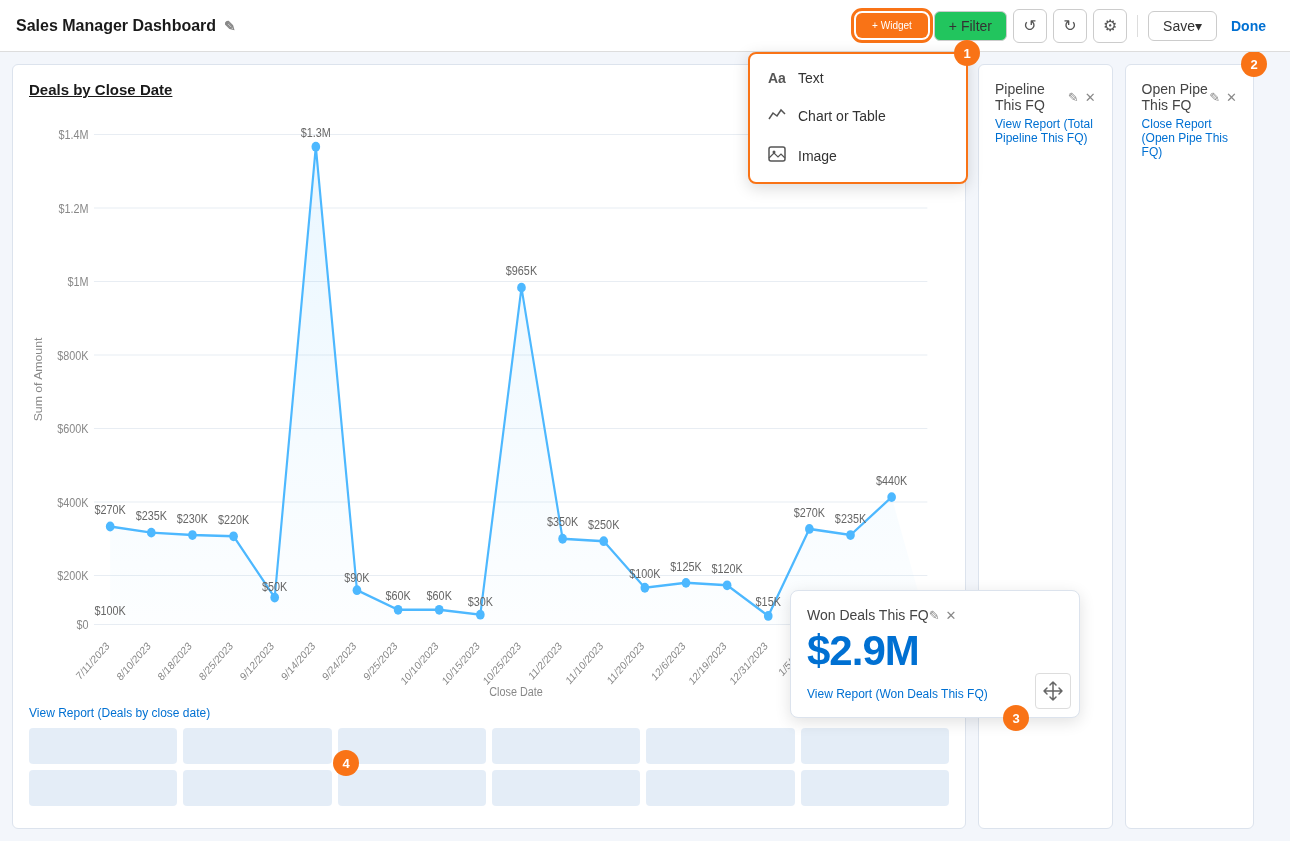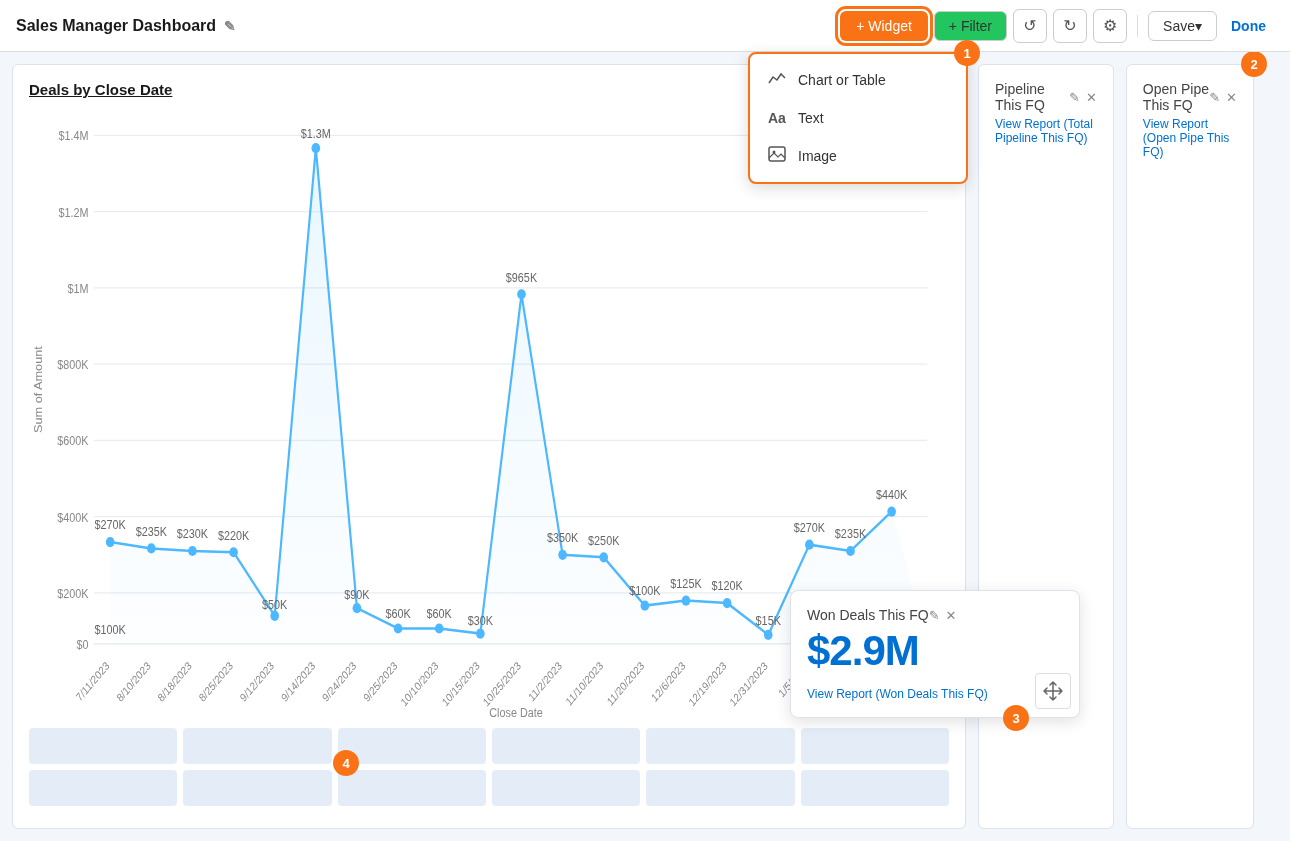--- a/index.html
+++ b/index.html
@@ -8,21 +8,21 @@
     
     .header {
       display: flex; align-items: center; padding: 0 16px;
       height: 52px; background: #fff; border-bottom: 1px solid #ddd;
       position: relative; z-index: 100;
     }
     .header-title { font-size: 16px; font-weight: 600; color: #1a1a1a; flex: 1; display: flex; align-items: center; gap: 8px; }
     .header-actions { display: flex; align-items: center; gap: 6px; }
     .btn-widget {
       background: #f97316; color: #fff; border: none; border-radius: 6px;
-      padding: 7px 16px; font-size: 14px; font-weight: 500; cursor: pointer;
+      padding: 7px 16px; font-size: 10px; font-weight: 500; cursor: pointer;
       display: flex; align-items: center; gap: 6px;
       outline: 3px solid #f97316; outline-offset: 2px;
     }
     .btn-filter {
       background: #22c55e; color: #333; border: 1.5px solid #ccc; border-radius: 6px;
       padding: 6px 14px; font-size: 14px; cursor: pointer;
       display: flex; align-items: center; gap: 6px;
     }
     .btn-icon {
       background: #fff; border: 1.5px solid #ccc; border-radius: 6px;
@@ -146,30 +146,30 @@
     <div class="separator"></div>
     <button class="btn-save">
       <span>Save</span>
       <span>▾</span>
     </button>
     <button class="btn-done">Done</button>
   </div>
 
   <div class="dropdown-menu" style="left:748px;top:52px;transform:none;">
     <div class="dropdown-item">
+      <span class="item-icon" style="font-size:14px;font-weight:700;color:#555;">Aa</span>
+      <span>Text</span>
+    </div>
+    <div class="dropdown-item">
       <span class="item-icon">
         <svg width="18" height="16" viewBox="0 0 18 16">
             <polyline points="1,13 5,7 9,10 13,4 17,8" fill="none" stroke="#555" stroke-width="1.5"></polyline>
           </svg>
       </span>
       <span>Chart or Table</span>
-    </div>
-    <div class="dropdown-item">
-      <span class="item-icon" style="font-size:14px;font-weight:700;color:#555;">Aa</span>
-      <span>Text</span>
     </div>
     <div class="dropdown-item">
       <span class="item-icon">
         <svg width="18" height="16" viewBox="0 0 18 16">
             <rect x="1" y="1" width="16" height="14" rx="2" fill="none" stroke="#555" stroke-width="1.5"></rect>
             <circle cx="6" cy="6" r="1.5" fill="#555"></circle>
             <polyline points="1,12 6,7 10,11 13,8 17,12" fill="none" stroke="#555" stroke-width="1.2"></polyline>
           </svg>
       </span>
       <span>Image</span>
@@ -279,20 +279,21 @@
         <text x="645" y="438" class="axis-label-x" text-anchor="end" transform="rotate(-45,645,438)">12/19/2023</text>
         <text x="683" y="438" class="axis-label-x" text-anchor="end" transform="rotate(-45,683,438)">12/31/2023</text>
         <text x="721" y="438" class="axis-label-x" text-anchor="end" transform="rotate(-45,721,438)">1/5/2024</text>
         <text x="759" y="438" class="axis-label-x" text-anchor="end" transform="rotate(-45,759,438)">1/10/2024</text>
         <text x="797" y="438" class="axis-label-x" text-anchor="end" transform="rotate(-45,797,438)">1/25/2024</text>
         <text x="835" y="438" class="axis-label-x" text-anchor="end" transform="rotate(-45,835,438)">2/28/2024</text>
 
         <text x="450" y="478" class="axis-label-y" text-anchor="middle">Close Date</text>
       </svg>
     </div>
+    <div class="chart-footer">View Report (Deals by close date)</div>
 
     <div style="margin-top:8px;">
       <div class="grid-row">
         <div class="grid-cell"></div>
           <div class="grid-cell"></div>
           <div class="grid-cell"></div>
         <div class="grid-cell"></div>
           <div class="grid-cell"></div>
           <div class="grid-cell"></div>
       </div>
@@ -325,21 +326,21 @@
     </div>
 
     <div class="metric-card" style="position:relative;">
       <div class="metric-card-header">
         <span class="metric-card-title">Open Pipe This FQ</span>
         <div class="metric-card-actions">
           <button class="metric-icon-btn">✎</button>
           <button class="metric-icon-btn">✕</button>
         </div>
       </div>
-      <div class="metric-link">View Report (Open Pipe This FQ)</div>
+      <div class="metric-link">Close Report (Open Pipe This FQ)</div>
 
       <div class="badge" style="top:-14px;right:-14px;">
         <span>2</span>
       </div>
     </div>
 
     <div style="flex:1;display:flex;flex-direction:column;gap:6px;">
       <div class="grid-row">
         <div class="grid-cell"></div>
           <div class="grid-cell"></div>

